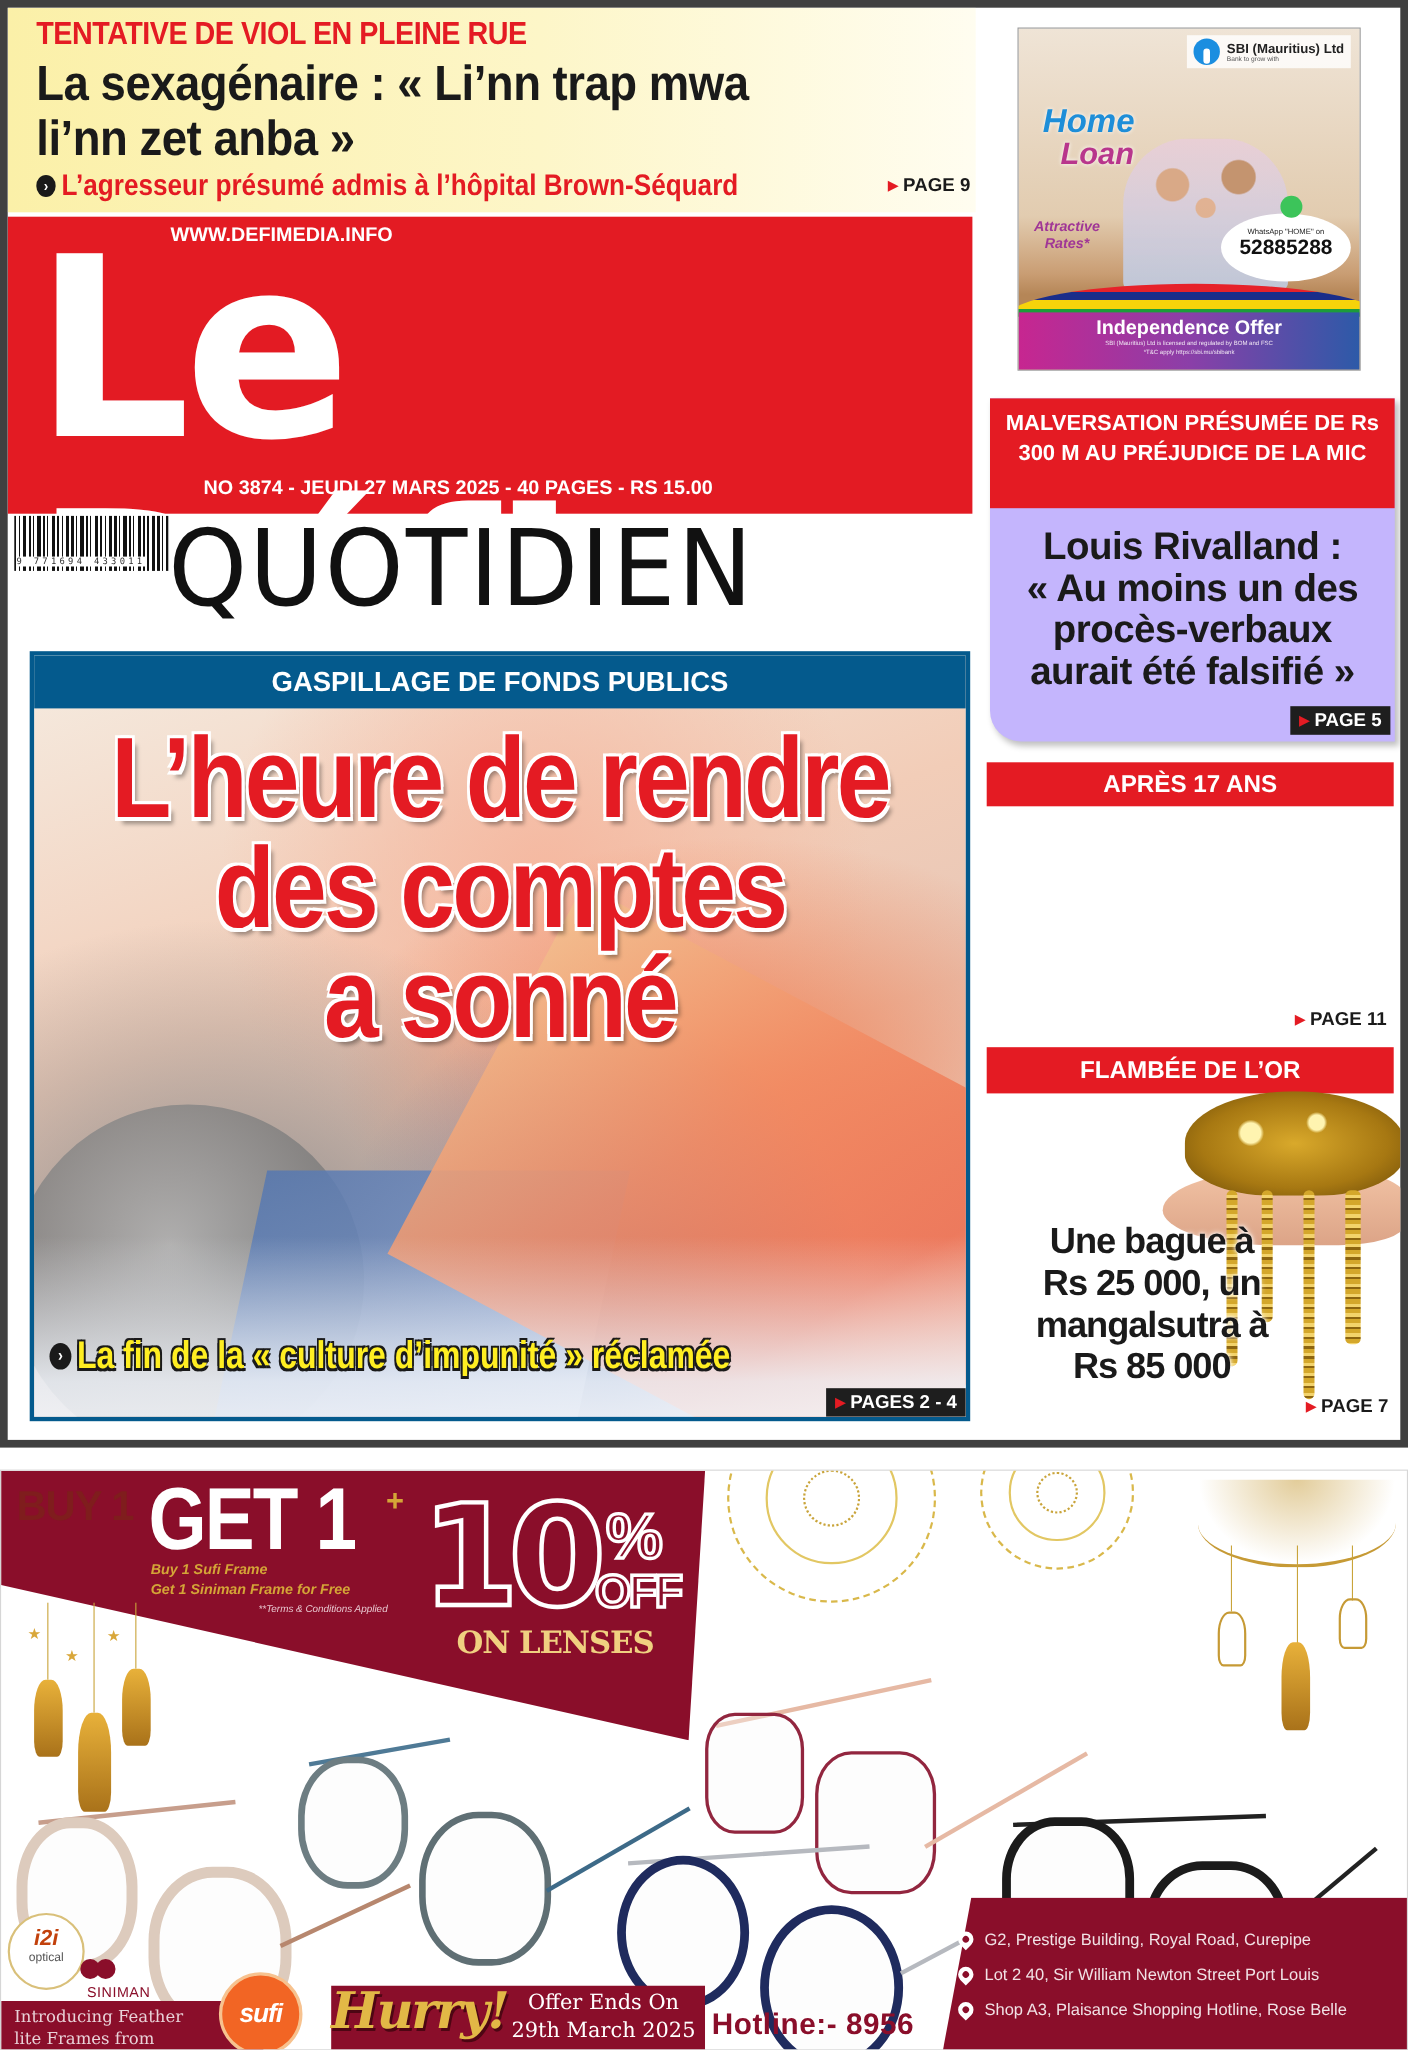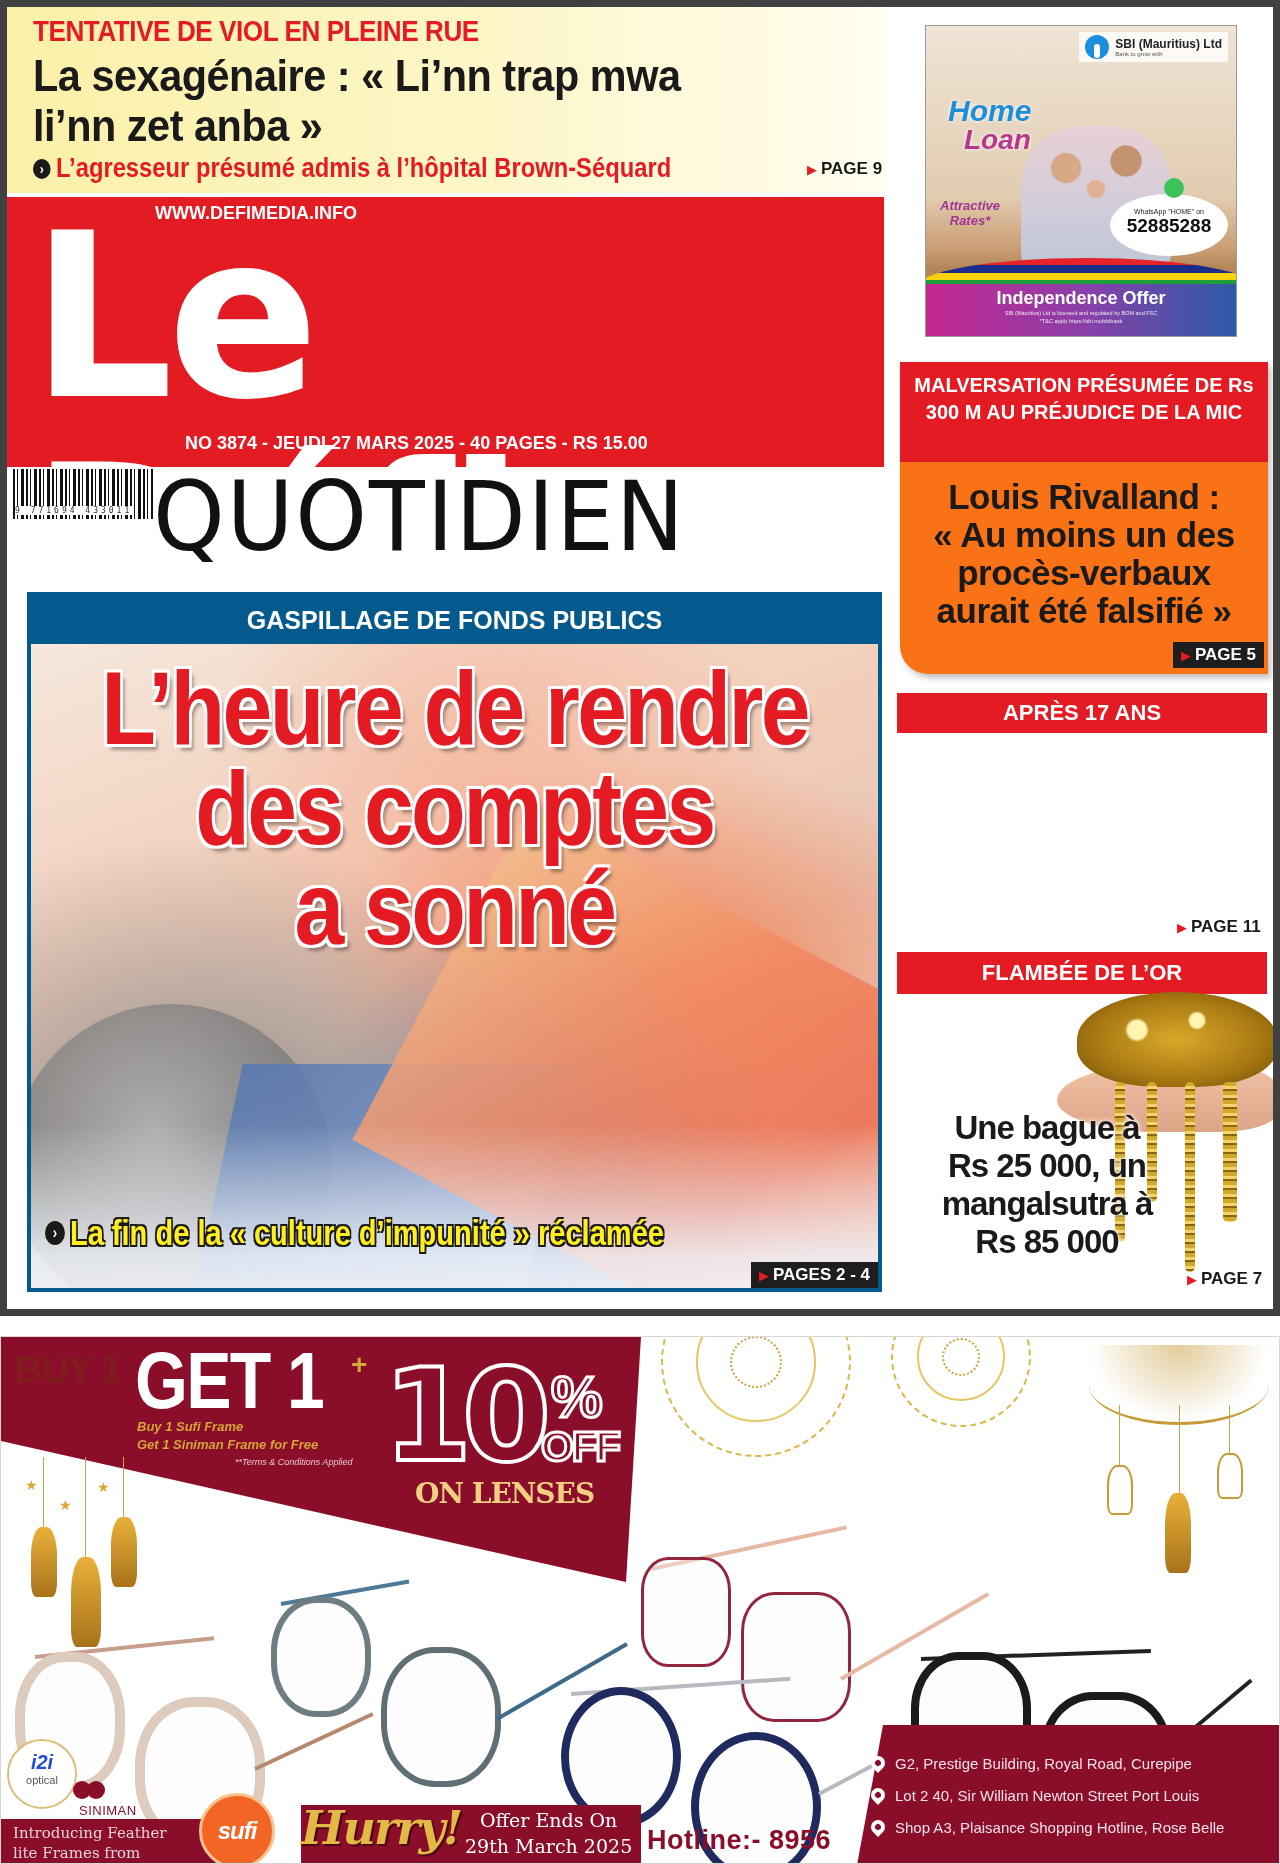--- a/index.html
+++ b/index.html
@@ -122,21 +122,21 @@
   .whatsapp-label { font-size: 7px; color: #222; margin-top: 14px; }
   .whatsapp-num { font-size: 19px; font-weight: 700; color: #111; }
   .flag-stripes { position: absolute; left: -10px; top: 232px; width: 340px; height: 30px; border-radius: 50% 50% 0 0 / 100% 100% 0 0;
     background: linear-gradient(180deg, #e6222a 0 25%, #1a2d8a 25% 50%, #f6d30a 50% 75%, #1c9c3b 75% 100%); }
   .sbi-bottom { position: absolute; left: 0; top: 258px; width: 100%; height: 54px; background: linear-gradient(90deg, #c72690 0%, #8b3fa8 50%, #2d5aa8 100%); text-align: center; }
   .indep { color: #fff; font-weight: 700; font-size: 18px; margin-top: 4px; }
   .sbi-fine { color: #f0e6f3; font-size: 5.5px; line-height: 8px; }
 
   .rivalland-box {
     position: absolute; left: 893px; top: 355px; width: 368px; height: 312px;
-    background: #f97316; border-radius: 0 0 0 28px; box-shadow: 3px 4px 6px rgba(0,0,0,0.25); overflow: hidden;
+    background: #c4b5fd; border-radius: 0 0 0 28px; box-shadow: 3px 4px 6px rgba(0,0,0,0.25); overflow: hidden;
   }
   .rivalland-kicker {
     background: #e41b23; color: #fff; font-weight: 700; font-size: 20px; line-height: 27px;
     text-align: center; padding: 10px 6px; height: 100px;
   }
   .rivalland-headline {
     text-align: center; color: #1a1a1a; font-weight: 700; font-size: 35px; line-height: 38px;
     margin-top: 16px; letter-spacing: -0.5px;
   }
 
@@ -189,21 +189,21 @@
   .mandala::after { content: ""; position: absolute; inset: 36%; border-radius: 50%; border: 2px dotted #c9a43a; }
   .lantern { position: absolute; width: 26px; border-radius: 40% 40% 20% 20%; background: linear-gradient(180deg, #e8b13a 0%, #a9721a 100%); }
   .lantern-string { position: absolute; width: 1px; background: #c9a43a; }
   .star { position: absolute; color: #d9a73a; font-size: 14px; }
 
   .glasses { position: absolute; }
   .lens { position: absolute; border-radius: 45%; border-width: 6px; border-style: solid; background: rgba(250,250,250,0.35); }
   .temple { position: absolute; height: 4px; transform-origin: left center; }
 
   .logo-i2i { position: absolute; left: 6px; top: 402px; width: 70px; height: 70px; border-radius: 50%; border: 2px solid #d9c07a; background: #fff; text-align: center; }
-  .i2i-mark { color: #1d4ed8; font-style: italic; font-weight: 700; font-size: 20px; margin-top: 10px; }
+  .i2i-mark { color: #c2410c; font-style: italic; font-weight: 700; font-size: 20px; margin-top: 10px; }
   .i2i-text { font-size: 11px; color: #555; }
   .siniman { position: absolute; left: 72px; top: 444px; display: flex; align-items: center; gap: 2px; }
   .siniman-dots { width: 34px; height: 20px; position: relative; }
   .siniman-dots::before, .siniman-dots::after { content: ""; position: absolute; top: 0; width: 18px; height: 18px; border-radius: 50%; background: #8a0e2a; }
   .siniman-dots::before { left: 0; } .siniman-dots::after { left: 14px; }
   .siniman-name { position: absolute; left: 78px; top: 466px; color: #8a0e2a; font-weight: 400; font-size: 13px; letter-spacing: 0.5px; }
 
   .bottom-band-left {
     position: absolute; left: 0; top: 482px; width: 280px; height: 46px; background: #8a0e2a;
     clip-path: polygon(0 0, 200px 0, 240px 46px, 0 46px);

